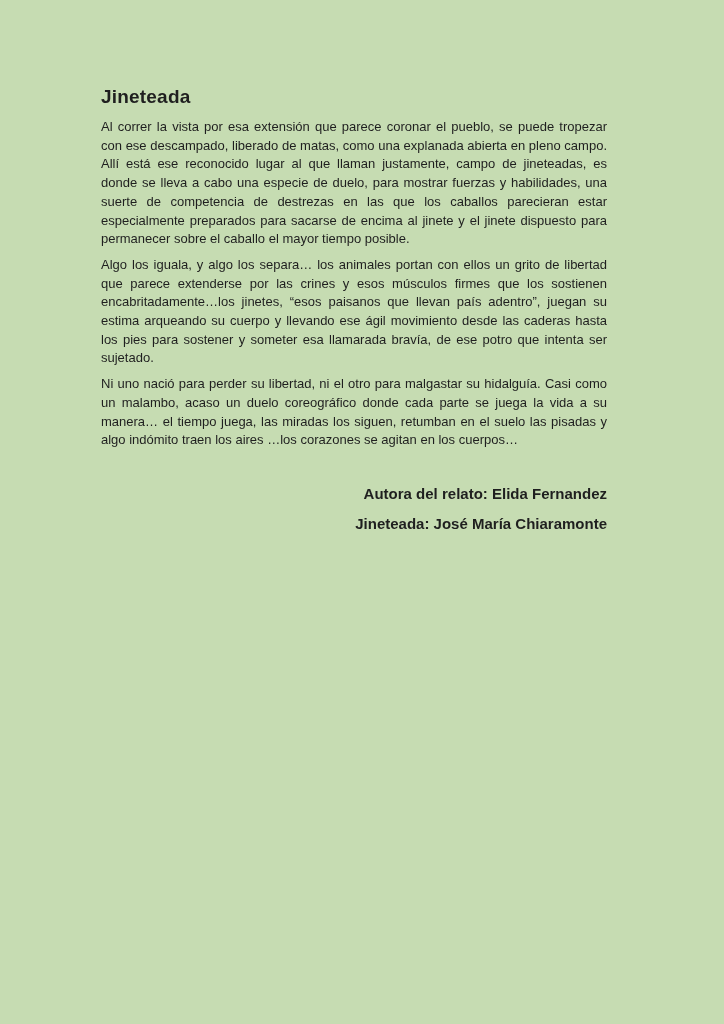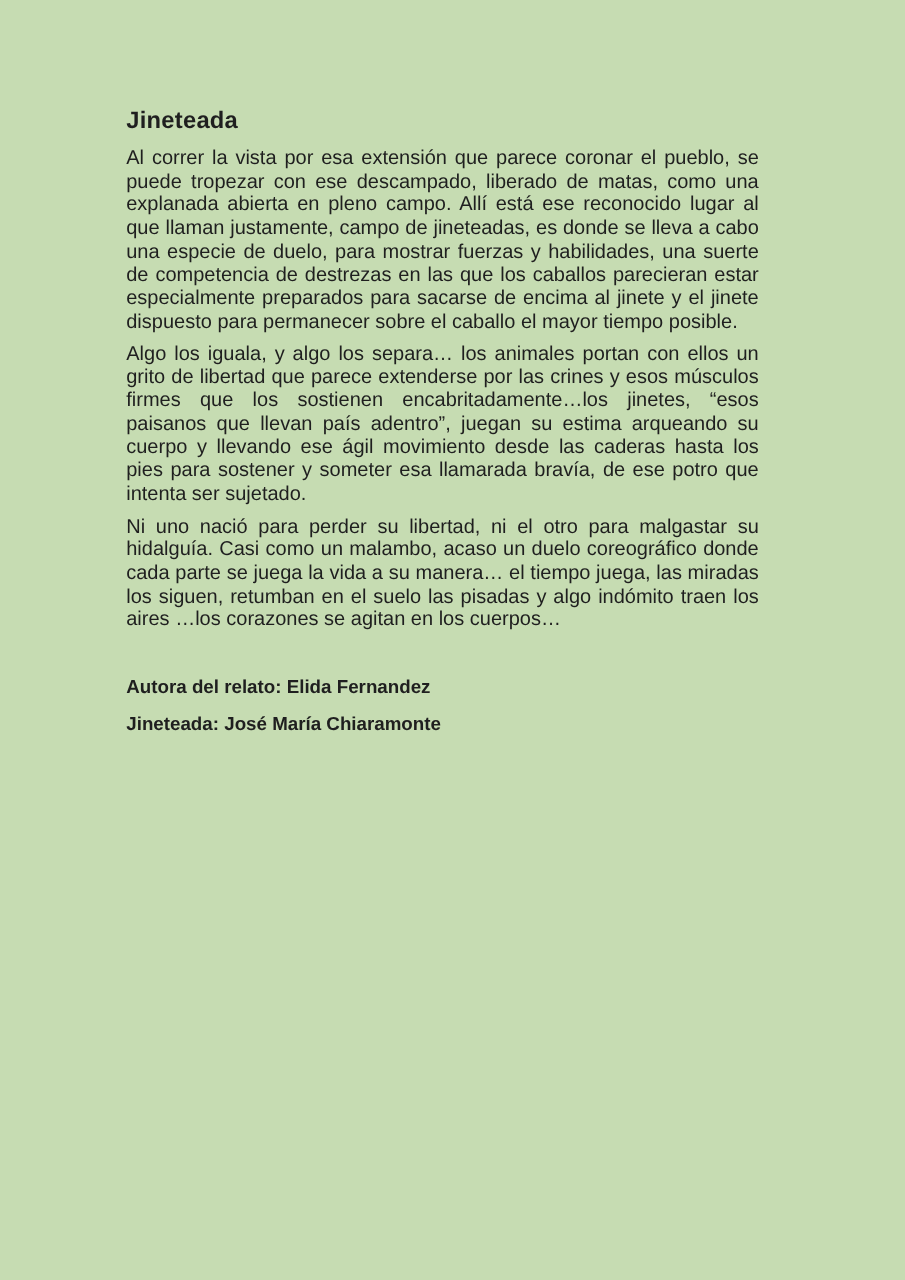--- a/index.html
+++ b/index.html
@@ -21,28 +21,28 @@
     color: #1f1f1f;      
   }
   .doc-title {
     font-size: 19px;
     font-weight: bold;
     line-height: 23px;
     margin: 0 0 10px 0;
     letter-spacing: 0.2px;
   }
   .doc-paragraph {
-    font-size: 16px;
+    font-size: 13px;
     line-height: 18.7px;
     text-align: justify;
     margin: 0 0 7px 0;
   }
   .credits {
     margin-top: 34px;
-    text-align: left;
+    text-align: right;
   }
   .credit-line {
     font-size: 15px;
     font-weight: bold;
     line-height: 19px;
     margin: 0 0 11px 0;
   }
 </style>
 </head>
 <body>

